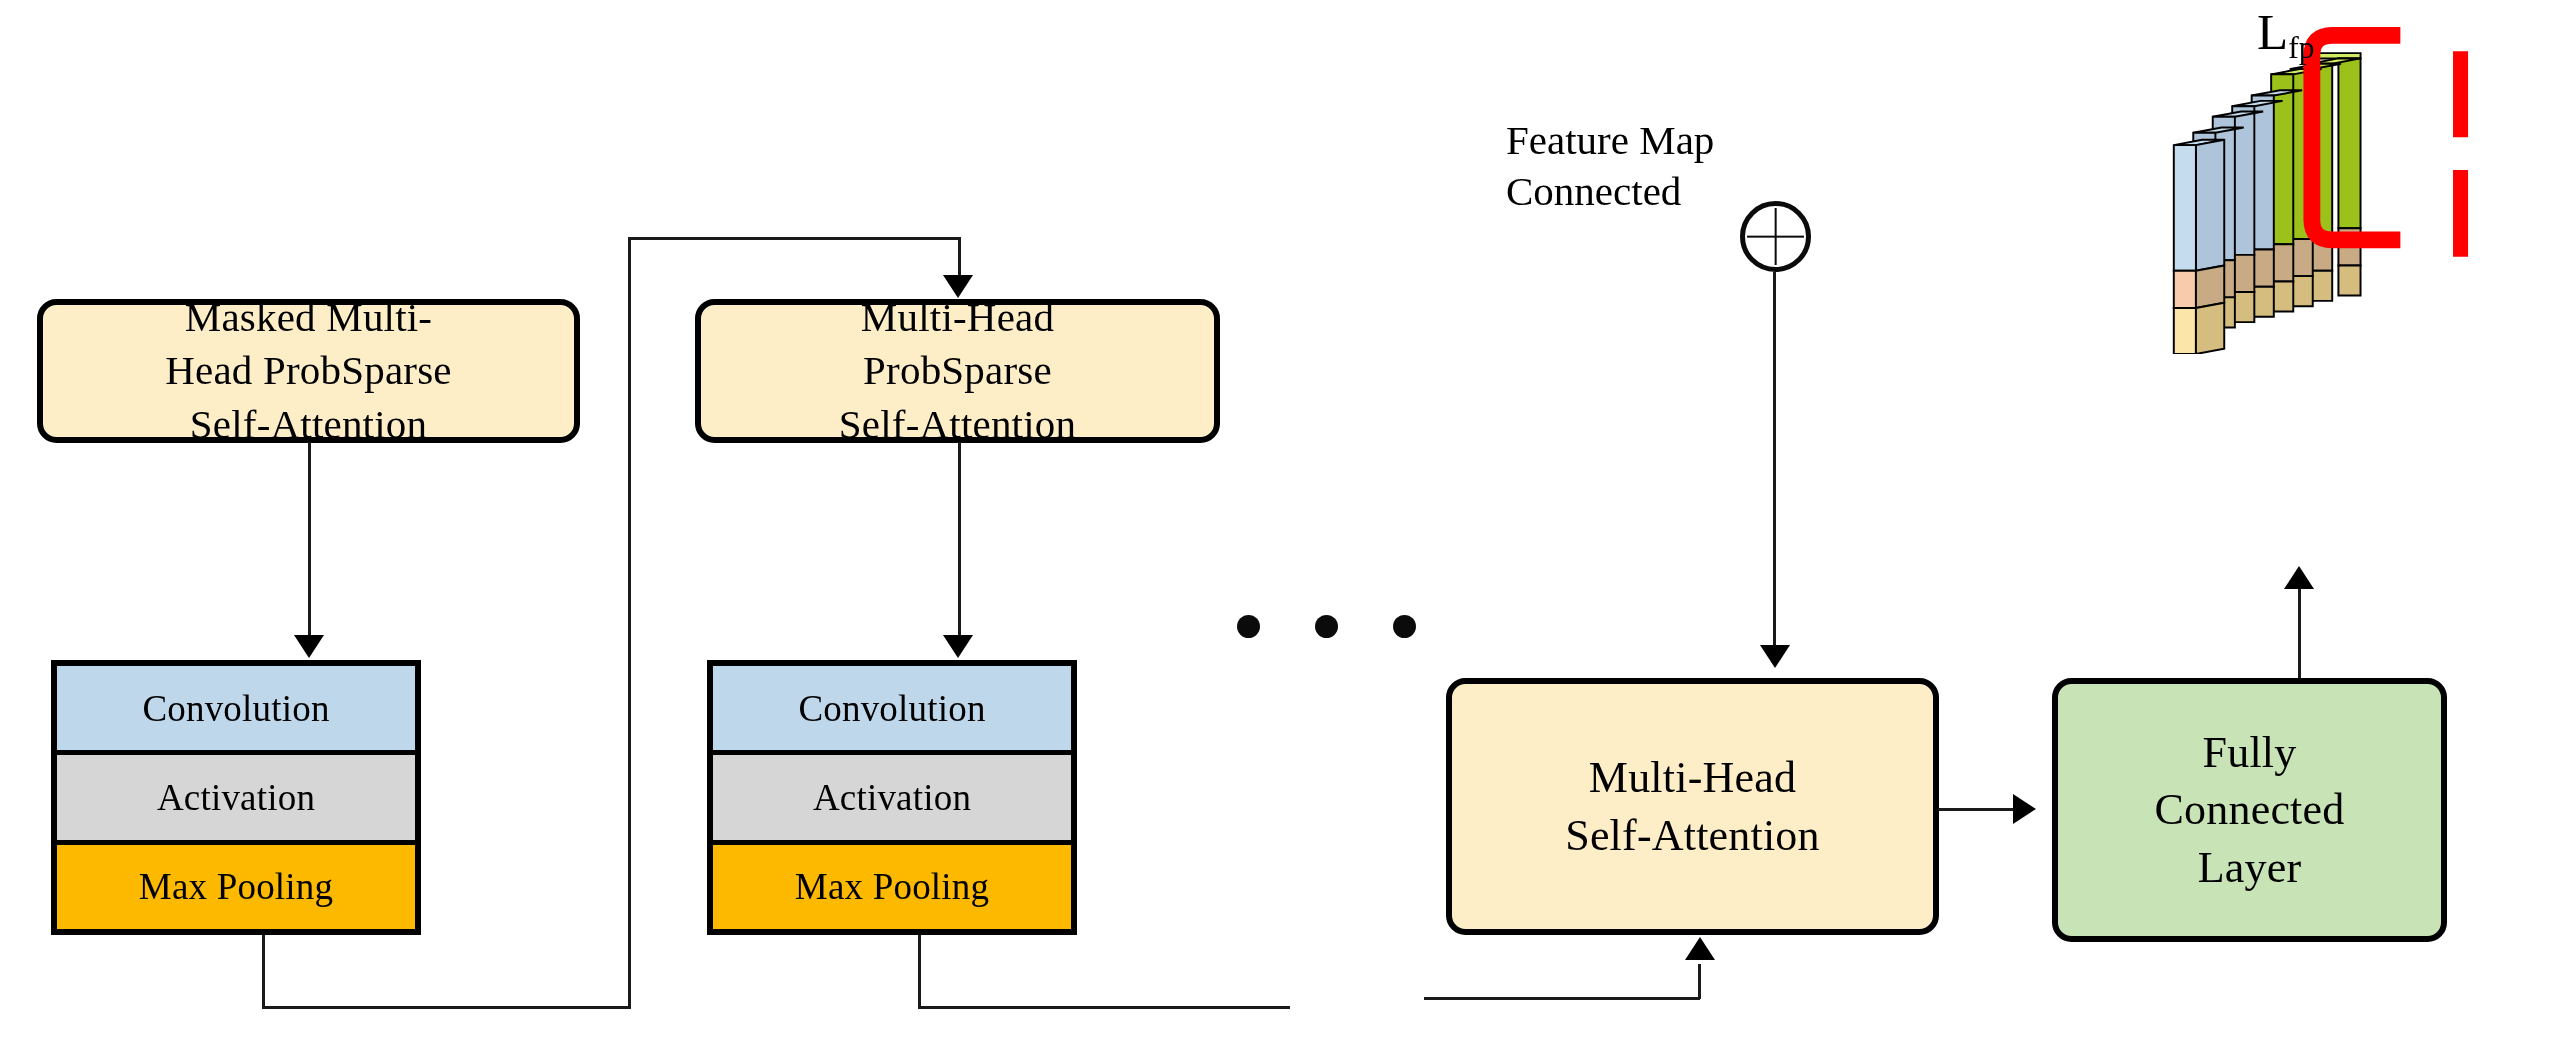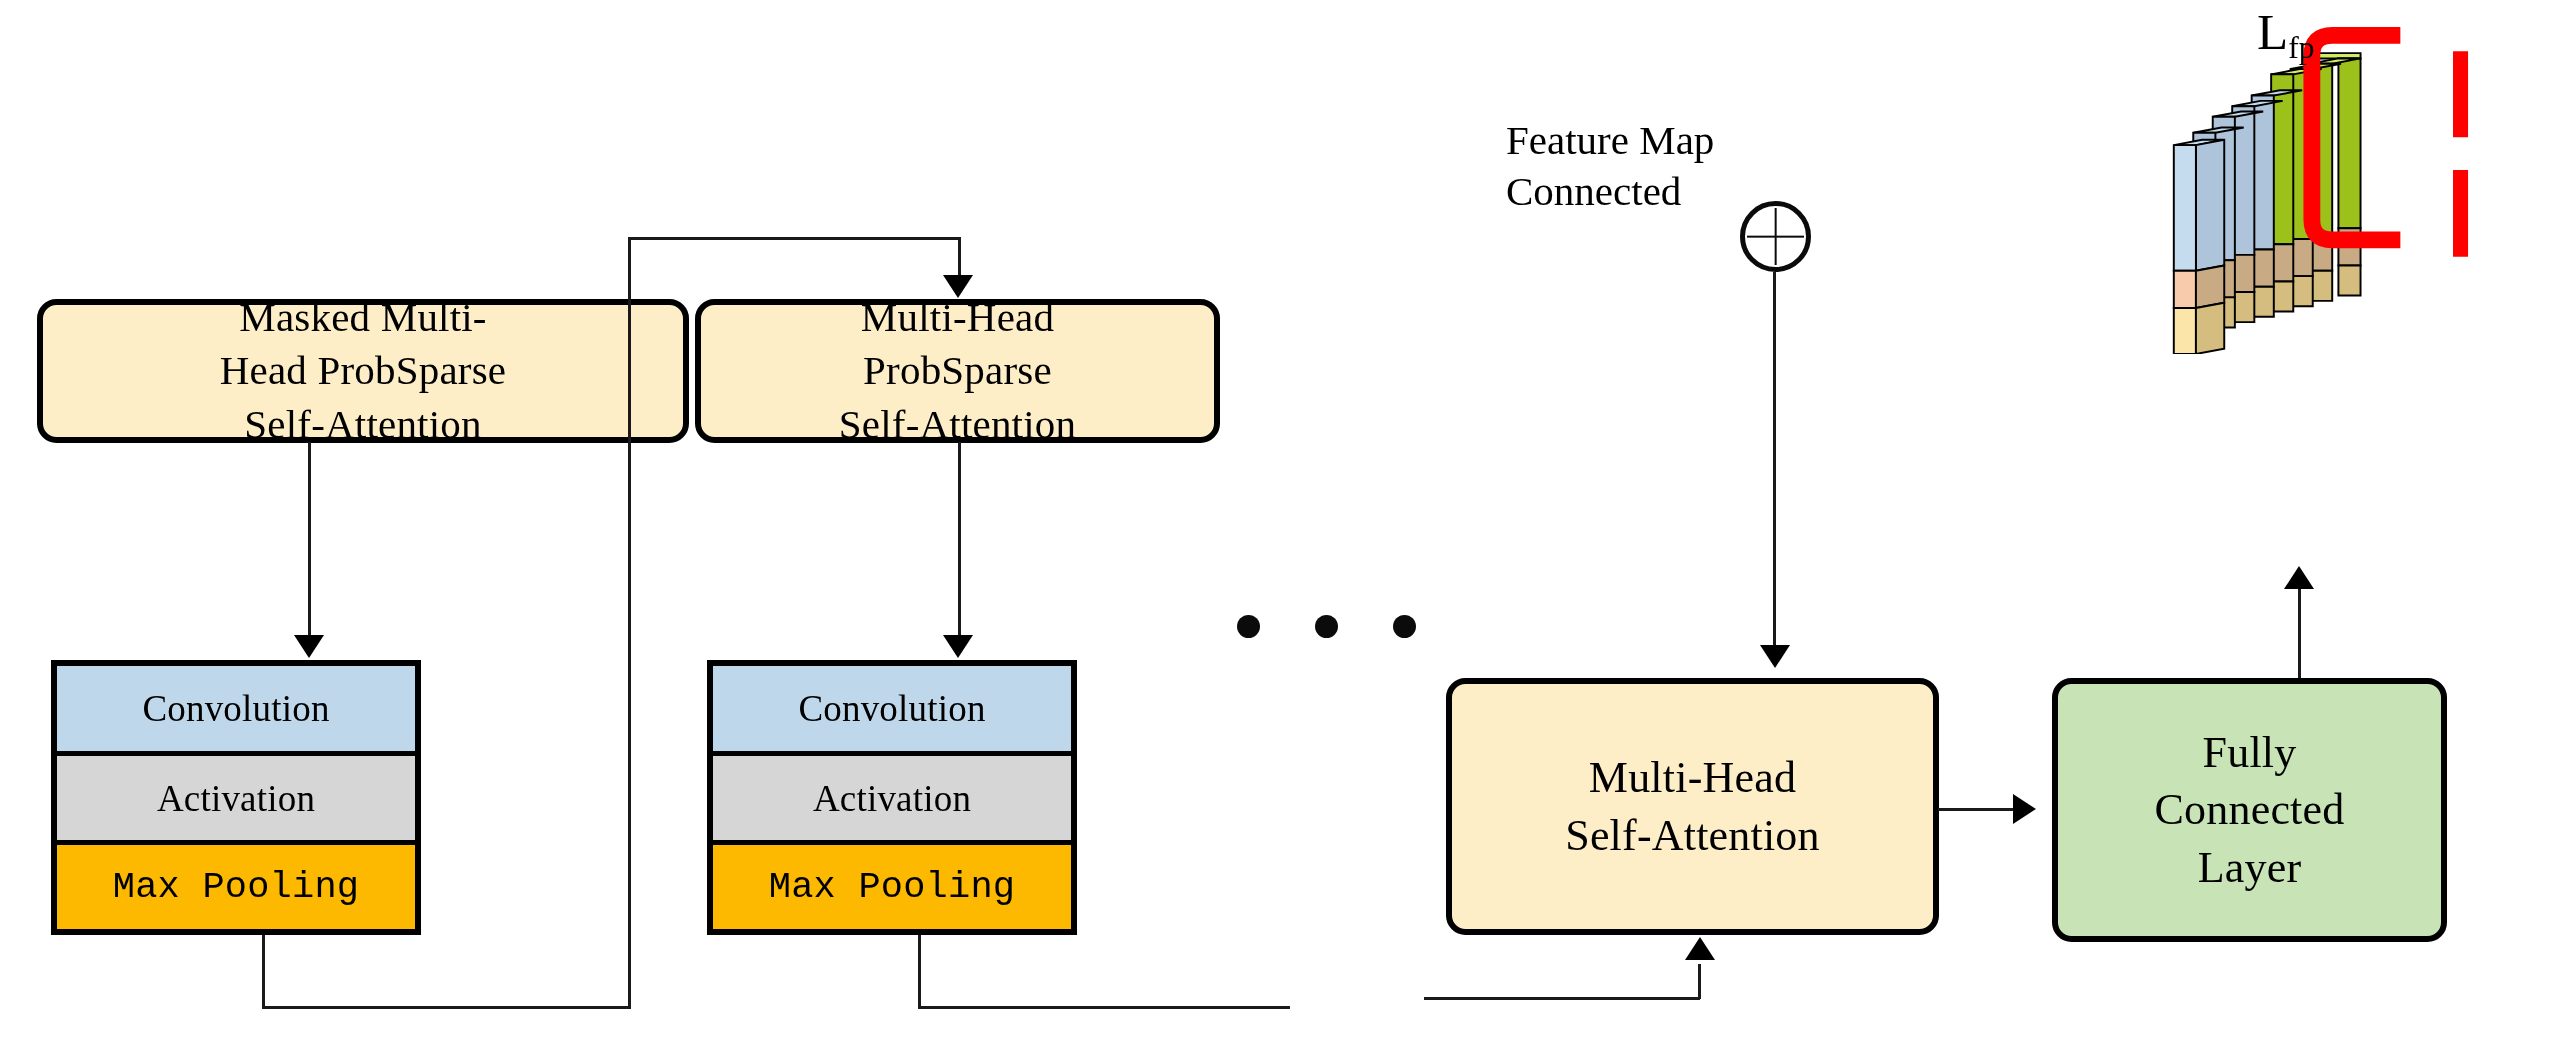--- a/index.html
+++ b/index.html
@@ -45,21 +45,21 @@
   .stack .band{
     box-sizing:border-box;
     flex:1 1 auto;
     display:flex;
     align-items:center;
     justify-content:center;
     text-align:center;
     border-bottom:5.3px solid #000;
     letter-spacing:0.2px;
   }
-  .stack .band:last-child{border-bottom:none;font-family:Liberation Mono, monospace;}
+  .stack .band:last-child{border-bottom:none;}
   .band-conv{background:#bfd7ea;}
   .band-act{background:#d6d6d6;}
   .band-pool{background:#fcb900;}
 
   
   .vline{position:absolute;background:#1a1a1a;width:2.7px;}
   .hline{position:absolute;background:#1a1a1a;height:2.7px;}
 
   .arrow-down{
     position:absolute;
@@ -114,21 +114,21 @@
     line-height:1;
     white-space:nowrap;
   }
   .lfp-label sub{font-size:0.62em;vertical-align:-0.28em;letter-spacing:0px;}
 </style>
 </head>
 <body>
 
 <div id="stage">
 
-  <div class="attn-box cream" style="left:37px;top:299px;width:652px;height:144px;font-size:41px;">Masked Multi-
+  <div class="attn-box cream" style="left:37px;top:299px;width:543px;height:144px;font-size:41px;">Masked Multi-
 Head ProbSparse
 Self-Attention</div>
 
   <div class="vline" style="left:308px;top:442px;height:197px;"></div>
   <div class="arrow-down" style="left:294px;top:635px;"></div>
 
   <div class="stack" style="left:51px;top:660px;width:370px;height:275px;">
     <div class="band band-conv" style="font-size:37px;">Convolution</div>
     <div class="band band-act" style="font-size:37px;">Activation</div>
     <div class="band band-pool" style="font-size:37px;">Max Pooling</div>

